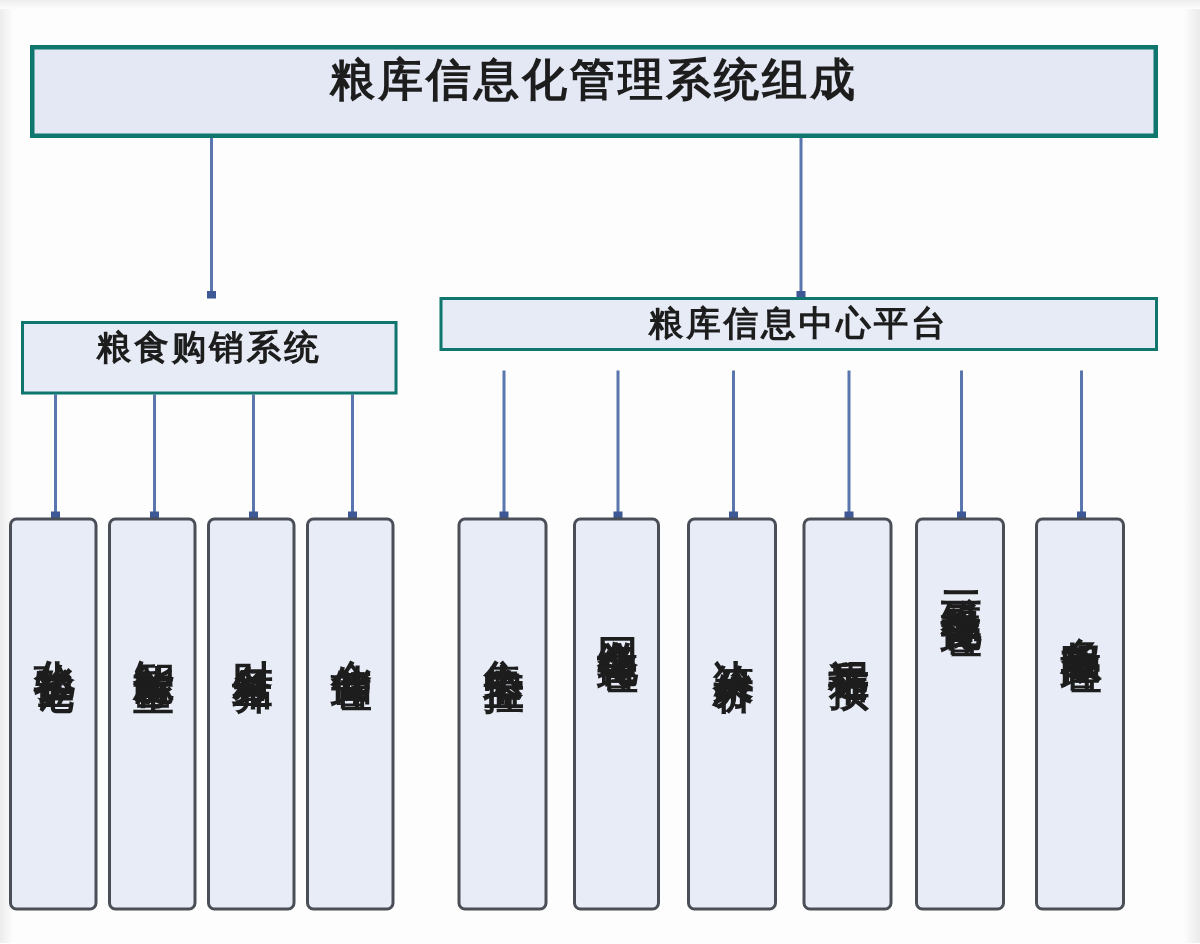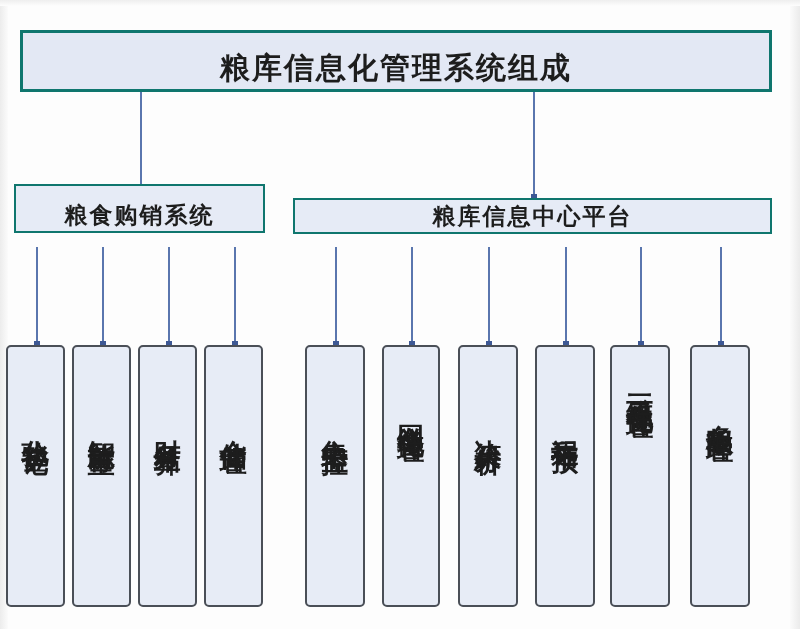--- a/index.html
+++ b/index.html
@@ -37,21 +37,21 @@
     width: 800px; height: 6px;
     background: linear-gradient(to bottom, #eeeeee, #fdfdfd);
   }
 
   .node {
     position: absolute;
     box-sizing: border-box;
     background: #e5eaf5;
     border: 4px solid #0f766e;
     display: flex;
-    align-items: flex-end;
+    align-items: flex-start;
     justify-content: center;
     color: #1d1d1d;
   }
   .node.level1 {
     border-width: 3px;
     background: #e3e8f4;
   }
   .node.level2 {
     border-width: 2px;
     background: #e6ebf6;
@@ -135,21 +135,21 @@
       <div class="arrowhead" style="left: 638px; top: 341px;"></div>
       <div class="connector" style="left: 720px; top: 247px; height: 98px;"></div>
       <div class="arrowhead" style="left: 718px; top: 341px;"></div>
     </div>
 
   <div class="node level1" id="root-node" style="left: 20px; top: 30px; width: 752px; height: 62px;">
     <span class="title-text">粮库信息化管理系统组成</span>
   </div>
 
   <div id="level2-layer">
-      <div class="node level2" style="left: 14px; top: 184px; width: 251px; height: 49px;">
+      <div class="node level2" style="left: 14px; top: 214px; width: 251px; height: 49px;">
         <span class="level2-text">粮食购销系统</span>
       </div>
       <div class="node level2" style="left: 293px; top: 198px; width: 479px; height: 36px;">
         <span class="level2-text">粮库信息中心平台</span>
       </div>
     </div>
   <div id="leaf-layer">
       <div class="node leaf" style="left: 6px; top: 345px; width: 59px; height: 262px; padding-top: 71px;">
         <span class="leaf-text">化验登记</span>
       </div>

